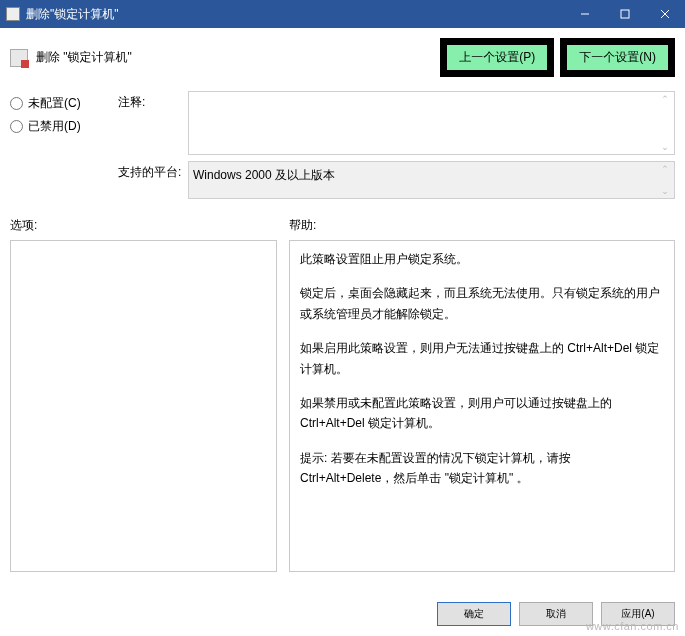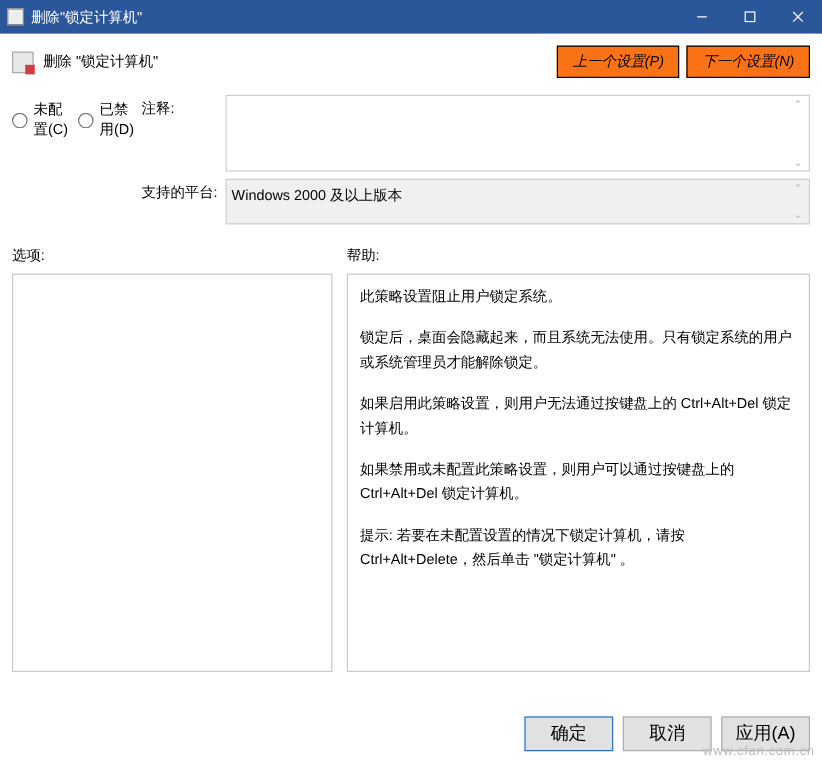--- a/index.html
+++ b/index.html
@@ -37,39 +37,38 @@
     .header-left { display: flex; align-items: center; gap: 8px; }
     .header-icon {
       width: 18px; height: 18px; background: #e8e8e8; border: 1px solid #aaa;
       position: relative;
     }
     .header-icon::after {
       content: ""; position: absolute; width: 8px; height: 8px;
       background: #d04040; bottom: -2px; right: -2px;
     }
     .nav-btn {
-      background: #f97316;
-      border: 1px solid #000000;
+      background: #86efac;
+      border: 7px solid #000000;
       padding: 4px 12px;
       font-family: inherit;
       font-size: 12px;
       cursor: default;
-      font-style: italic;
     }
     .body {
       padding: 8px 10px 10px 10px;
     }
     .top-grid {
       display: grid;
       grid-template-columns: 104px 66px 1fr;
       column-gap: 4px;
       row-gap: 6px;
       align-items: start;
     }
-    .radios { grid-column: 1; grid-row: 1 / span 2; display: flex; flex-direction: row; gap: 6px; padding-top: 4px; }
+    .radios { grid-column: 1; grid-row: 1 / span 2; display: flex; flex-direction: column; gap: 6px; padding-top: 4px; }
     .radio-row { display: flex; align-items: center; gap: 5px; }
     .radio-row label { cursor: default; }
     .lbl-comment { grid-column: 2; grid-row: 1; padding-top: 3px; }
     .comment-box {
       grid-column: 3; grid-row: 1;
       border: 1px solid #cfcfcf;
       height: 64px;
       position: relative;
       background: #fff;
     }
@@ -98,21 +97,21 @@
       position: absolute;
       bottom: 10px; right: 10px;
       display: flex; gap: 8px;
     }
     .btn {
       background: #e1e1e1;
       border: 1px solid #adadad;
       padding: 4px 0;
       width: 74px;
       font-family: inherit;
-      font-size: 15px;
+      font-size: 10px;
       text-align: center;
       cursor: default;
     }
     .btn.primary { border: 1px solid #2b70c6; }
     .scrollhint {
       position: absolute; right: 2px; top: 2px; bottom: 2px; width: 14px;
       display: flex; flex-direction: column; justify-content: space-between;
       color: #bbb; font-size: 9px; text-align: center;
     }
     .watermark {

